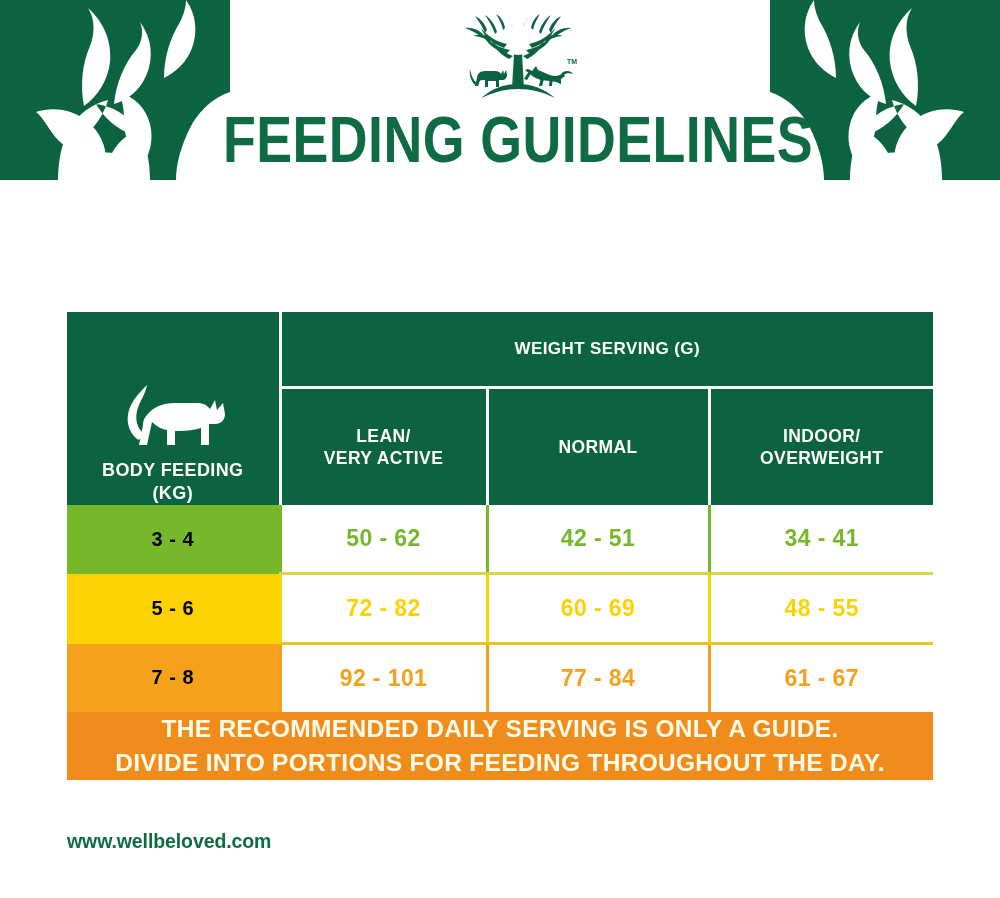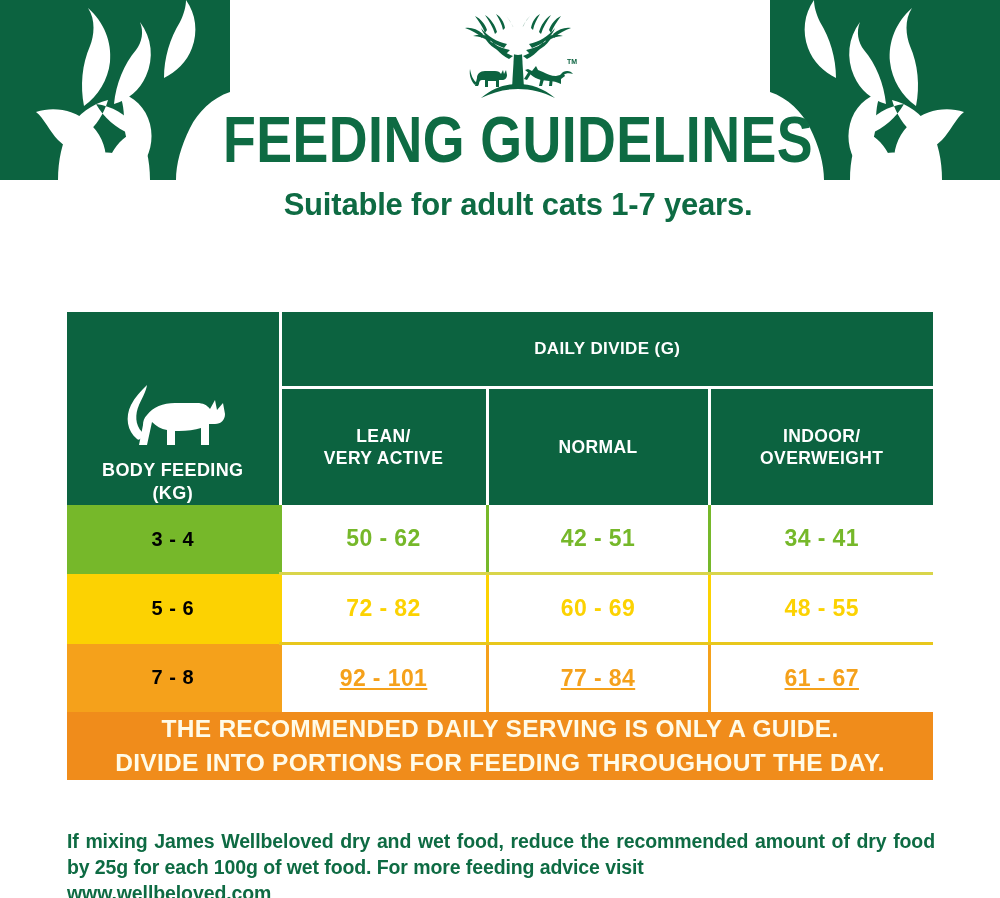--- a/index.html
+++ b/index.html
@@ -132,21 +132,21 @@
     height: 67px;
     vertical-align: middle;
   }
 
   .row-green  .wlabel { background: #76B82A; }
   .row-yellow .wlabel { background: #FCD202; margin-left: 20px; }
   .row-orange .wlabel { background: #F5A11B; }
 
   .row-green  .val { color: #76B82A; border-left: 3px solid #76B82A; border-bottom: 3px solid #D9D54A; }
   .row-yellow .val { color: #FCD202; border-left: 3px solid #FCD202; border-bottom: 3px solid #E8C71C; }
-  .row-orange .val { color: #F5A11B; border-left: 3px solid #F5A11B; text-decoration: underline; }
+  .row-orange .val { color: #F5A11B; border-left: 3px solid #F5A11B; }
   .row-green  .val:first-of-type,
   .row-yellow .val:first-of-type,
   .row-orange .val:first-of-type { border-left: none; }
   .row-green  td.val-last { border-right: 0; }
 
   .banner-cell {
     background: #F08C1B;
     color: #FFFBE8;
     text-align: center;
     font-weight: 700;
@@ -259,21 +259,20 @@
         <path d="M92,62 L89,72 L86,72 L88,63 Z"></path>
         <path d="M100,63 L99,72 L96,72 L97,63 Z"></path>
         <path d="M79,58 L74,66 L71,65 L76,57 Z"></path>
         <path d="M110,58 C114,56 118,57 120,60 C117,59 113,59 110,61 Z"></path>
       </g>
       <text x="114" y="50" font-family="'Liberation Sans', sans-serif" font-size="7" font-weight="700" fill="#0C6340">TM</text>
     </svg>
   </div>
 
   <h1 class="page-title">FEEDING GUIDELINES</h1>
-  <p class="page-subtitle">Suitable for adult cats 1-7 years.</p>
 </div>
 
 <div class="table-wrap">
   <table class="feeding">
     <colgroup>
       <col style="width:213px">
       <col style="width:207px">
       <col style="width:222px">
       <col style="width:224px">
     </colgroup>
@@ -292,21 +291,21 @@
                          L102,27 L104,37 L110,30 L112,41 C112,47 108,51 102,51
                          L96,51 L96,72 L88,72 L88,55 C82,57 74,58 66,58
                          L62,58 L62,72 L54,72 L54,57 C48,56 43,53 39,49
                          L34,72 L26,72 L30,52 C30,48 31,45 34,42 Z"></path>
               </g>
             </svg>
           </div>
           <span>BODY FEEDING</span><br>
           <span>(KG)</span>
         </td>
-        <td class="hd hd-group" colspan="3">DAILY DIVIDE (G)</td>
+        <td class="hd hd-group" colspan="3">WEIGHT SERVING (G)</td>
       </tr>
 
       <tr>
         <td class="hd hd-sub">
           <span>LEAN/</span><br>
           <span>VERY ACTIVE</span>
         </td>
         <td class="hd hd-sub">
           <span>NORMAL</span>
         </td>
@@ -342,15 +341,14 @@
           <span class="bl">THE RECOMMENDED DAILY SERVING IS ONLY A GUIDE.</span>
           <span class="bl">DIVIDE INTO PORTIONS FOR FEEDING THROUGHOUT THE DAY.</span>
         </td>
       </tr>
 
     </tbody>
   </table>
 </div>
 
 <div class="footer">
-  <span>If mixing James Wellbeloved dry and wet food, reduce the recommended amount of dry food by 25g for each 100g of wet food. For more feeding advice visit</span>
   <div class="lastline">www.wellbeloved.com</div>
 </div>
 
 </body></html>

